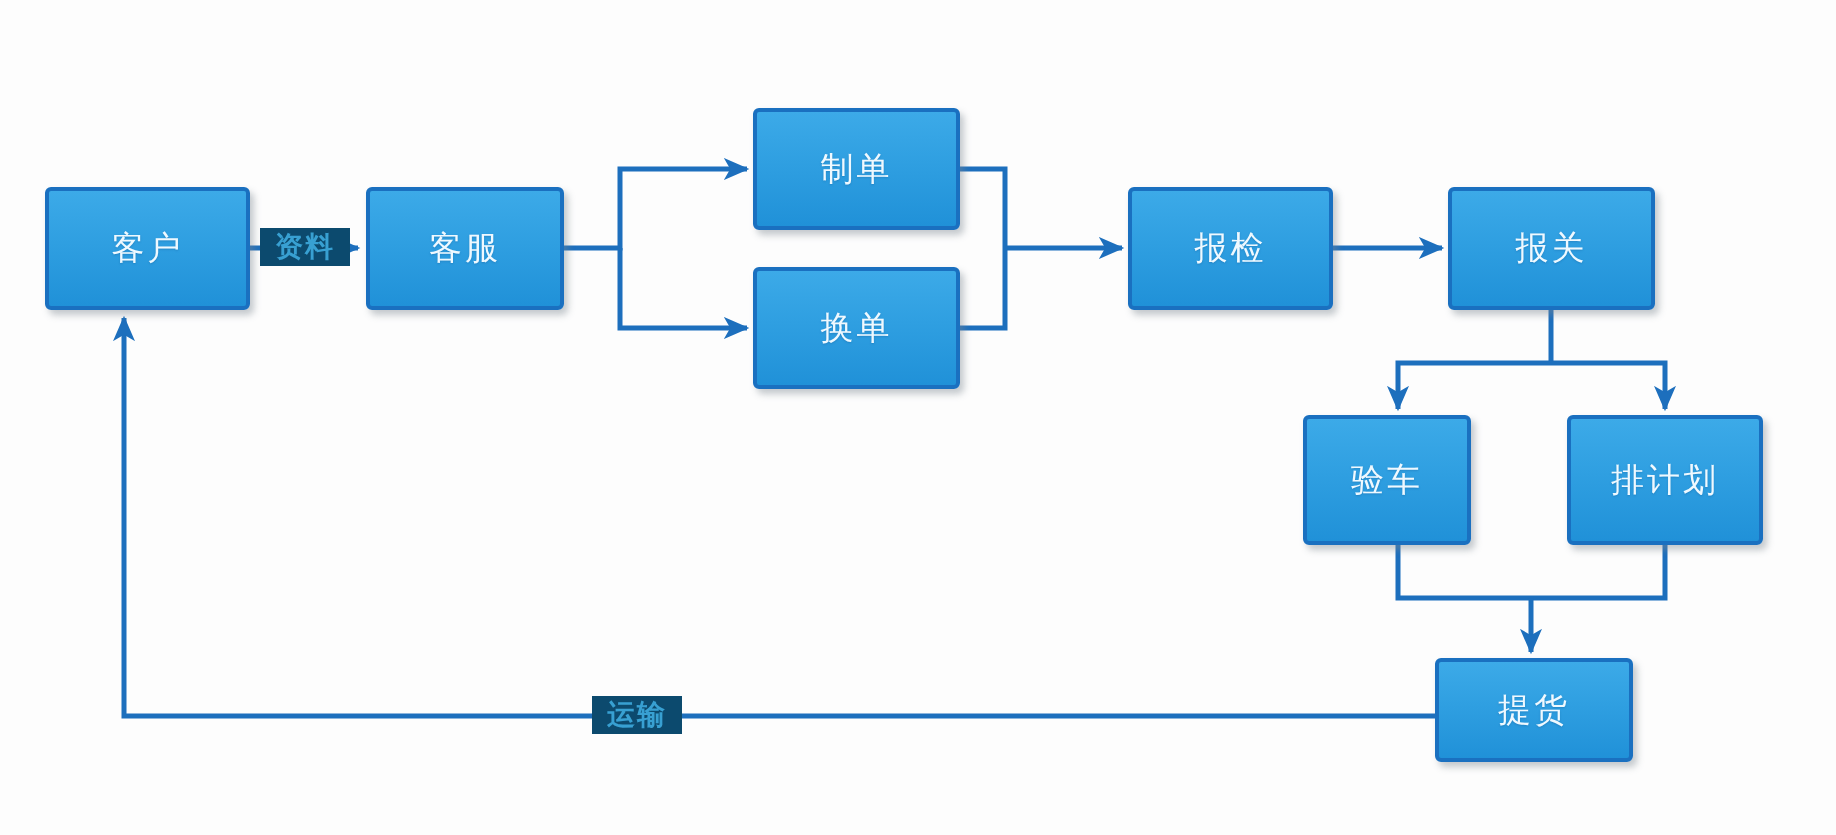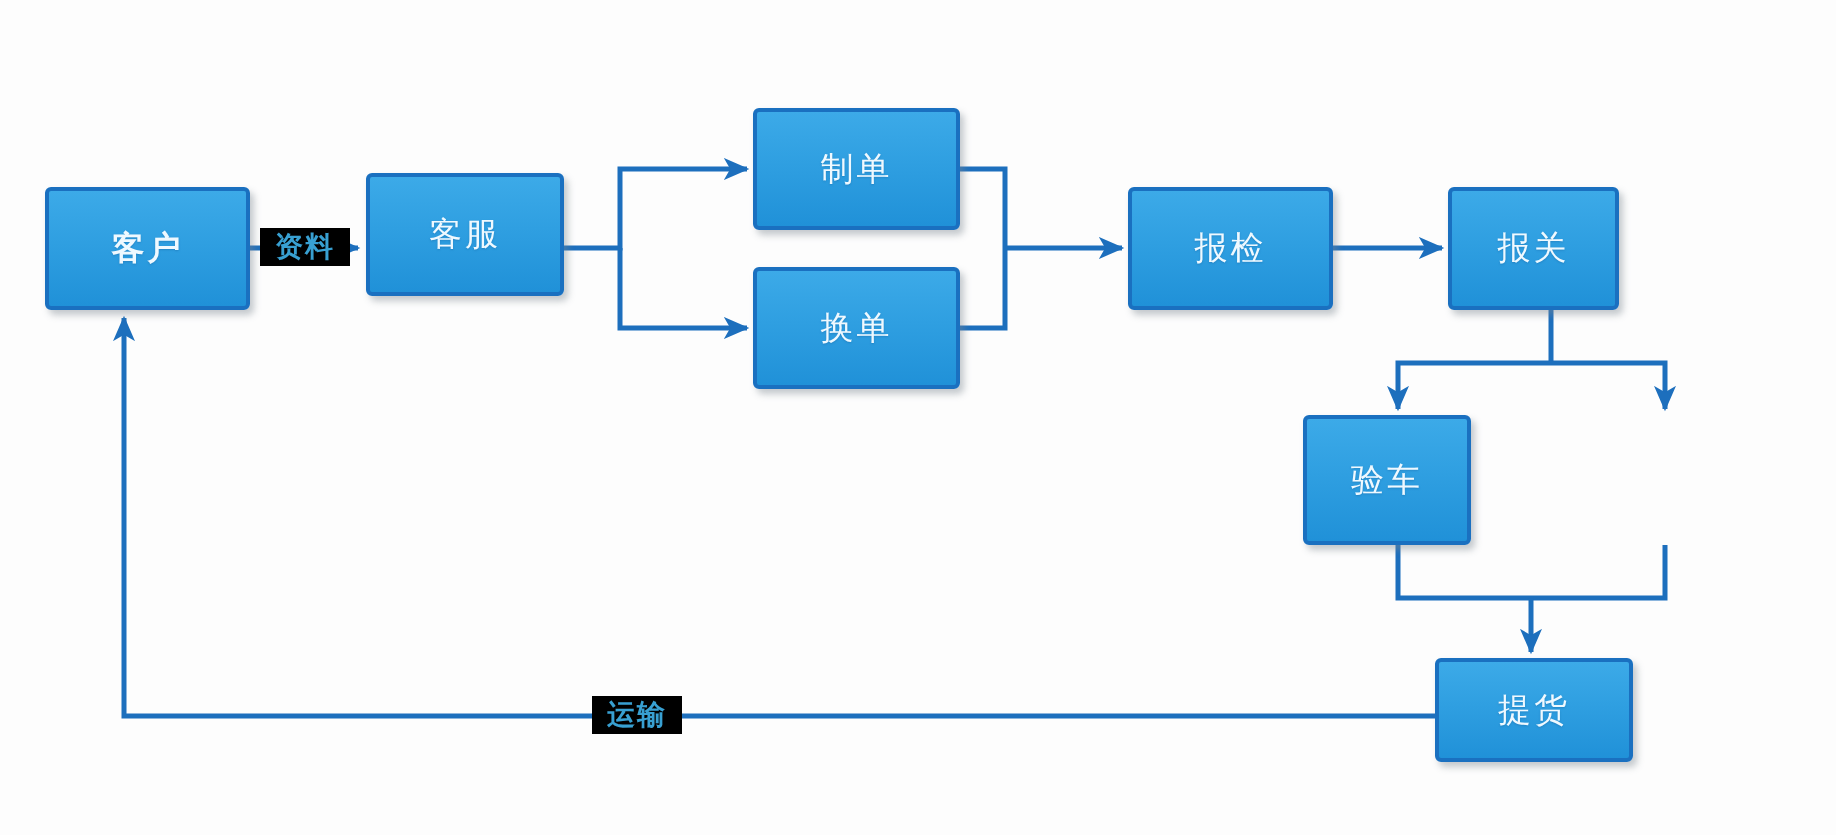--- a/index.html
+++ b/index.html
@@ -14,21 +14,21 @@
     position:absolute;display:flex;align-items:center;justify-content:center;
     background:linear-gradient(180deg,#3caae8 0%,#2f9fe1 45%,#2091d8 100%);
     border:4px solid #1a70c0;border-radius:6px;box-sizing:border-box;
     box-shadow:4px 5px 7px rgba(125,135,145,0.45);
   }
   .node span{
     color:#eff9ff;font-size:33px;letter-spacing:3px;
     text-shadow:0 1px 2px rgba(20,90,150,0.35);
   }
   .edge-label{
-    position:absolute;background:#000000;color:#38a0d2;
+    position:absolute;background:#0c4a6e;color:#38a0d2;
     font-size:28px;font-weight:bold;letter-spacing:2px;
     padding:0 3px;text-align:center;
   }
 </style>
 </head>
 <body>
 
 <div class="stage">
 
   <svg class="wires" viewBox="0 0 1836 835">
@@ -46,48 +46,51 @@
     <polyline class="wire" points="1333,248 1442,248" marker-end="url(#arrow)"></polyline>
     <polyline class="wire" points="1551,310 1551,363"></polyline>
     <polyline class="wire" points="1551,363 1398,363 1398,409" marker-end="url(#arrow)"></polyline>
     <polyline class="wire" points="1551,363 1665,363 1665,409" marker-end="url(#arrow)"></polyline>
     <polyline class="wire" points="1398,545 1398,598 1531,598"></polyline>
     <polyline class="wire" points="1665,545 1665,598 1531,598"></polyline>
     <polyline class="wire" points="1531,598 1531,652" marker-end="url(#arrow)"></polyline>
     <polyline class="wire" points="1435,716 124,716 124,318" marker-end="url(#arrow)"></polyline>
   </svg>
 
-  <div class="node" style="left:45px;top:187px;width:205px;height:123px;font-weight:bold;">
+  <div class="node" style="left:45px;top:187px;width:205px;height:123px;">
     <span>客户</span>
   </div>
 
-  <div class="node" style="left:366px;top:173px;width:198px;height:123px;">
+  <div class="node" style="left:366px;top:187px;width:198px;height:123px;">
     <span>客服</span>
   </div>
 
   <div class="node" style="left:753px;top:108px;width:207px;height:122px;">
     <span>制单</span>
   </div>
 
   <div class="node" style="left:1128px;top:187px;width:205px;height:123px;">
     <span>报检</span>
   </div>
 
   <div class="node" style="left:753px;top:267px;width:207px;height:122px;">
     <span>换单</span>
   </div>
 
-  <div class="node" style="left:1448px;top:187px;width:171px;height:123px;justify-content:center;">
+  <div class="node" style="left:1448px;top:187px;width:207px;height:123px;justify-content:center;">
     <span>报关</span>
   </div>
 
   <div class="node" style="left:1303px;top:415px;width:168px;height:130px;">
     <span>验车</span>
   </div>
 
+  <div class="node" style="left:1567px;top:415px;width:196px;height:130px;">
+    <span>排计划</span>
+  </div>
 
   <div class="node" style="left:1435px;top:658px;width:198px;height:104px;">
     <span>提货</span>
   </div>
 
   <div class="edge-label" style="left:260px;top:228px;width:84px;">资料</div>
 
   <div class="edge-label" style="left:592px;top:696px;width:84px;">运输</div>
 
 </div>

